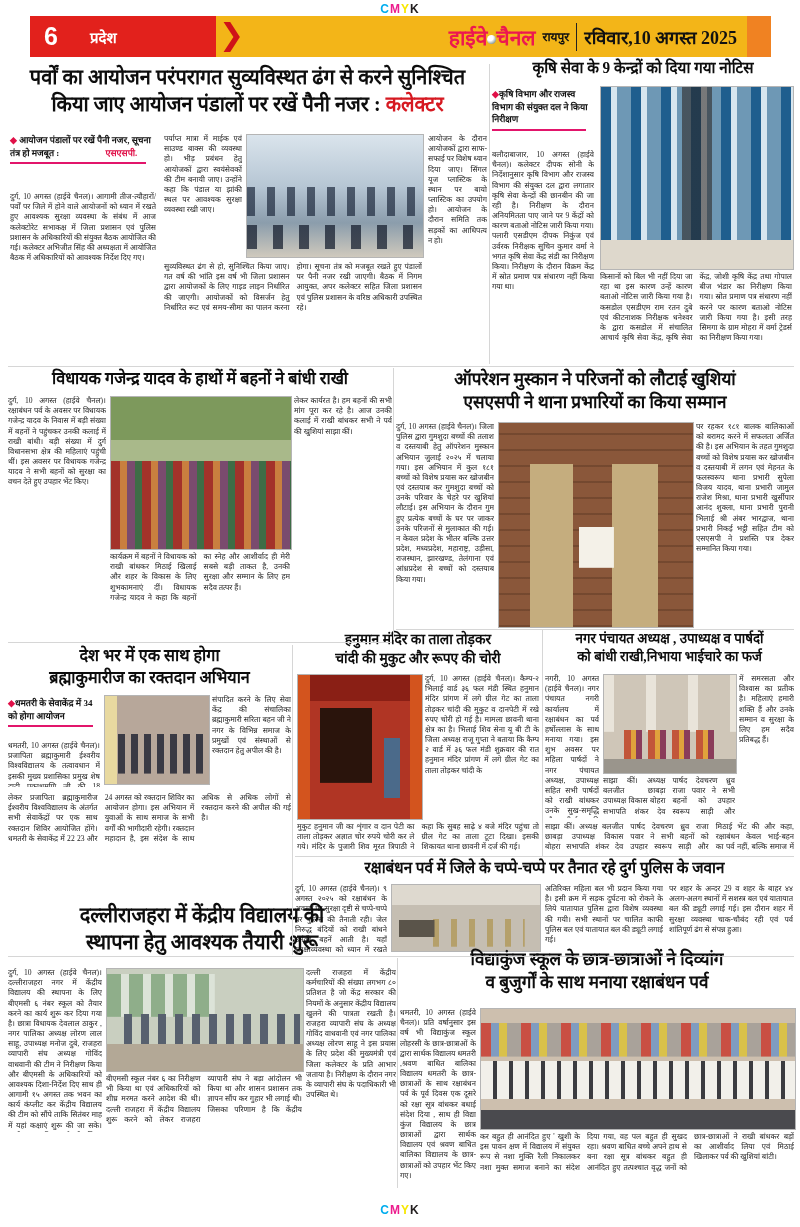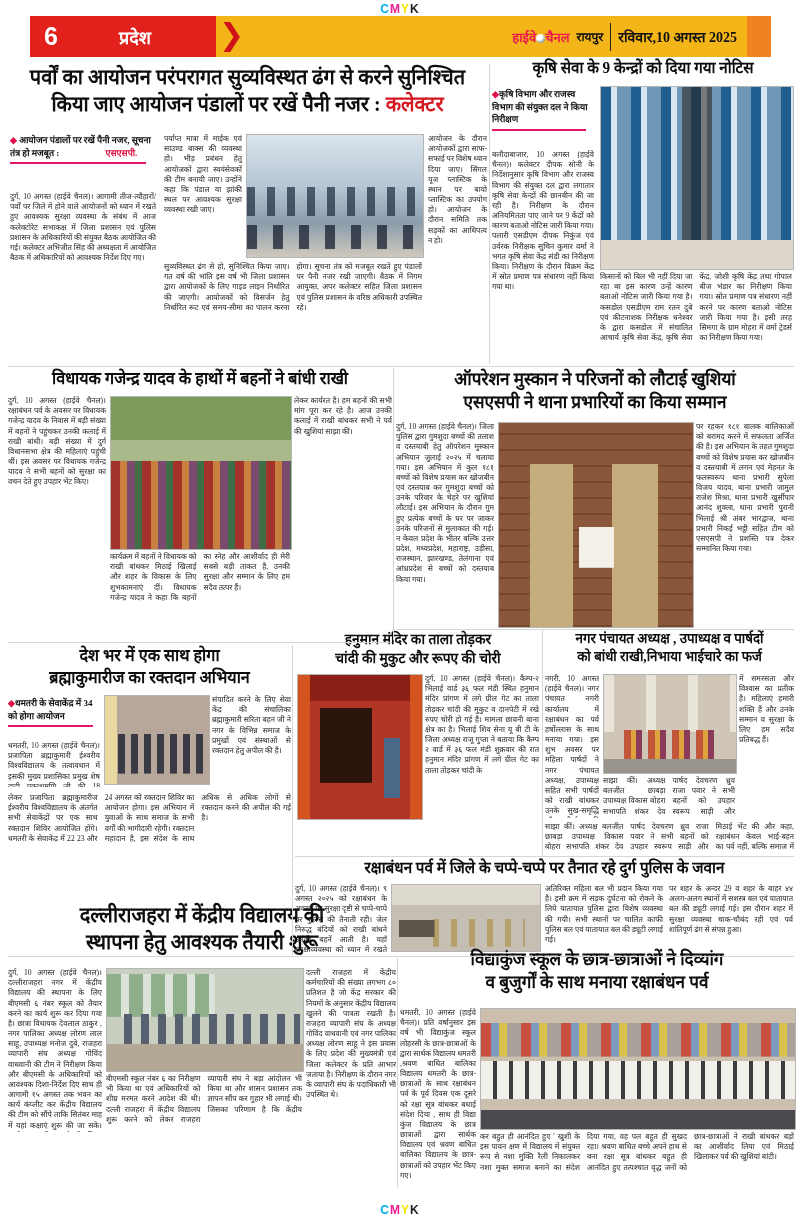--- a/index.html
+++ b/index.html
@@ -4,29 +4,29 @@
 <style>
   html,body{margin:0;padding:0;background:#ffffff;}
   #paper{position:relative;width:800px;height:1227px;background:#fff;overflow:hidden;
          font-family:"Liberation Serif",serif;color:#111;}
   .abs{position:absolute;}
   .cmyk{font-family:"Liberation Sans",sans-serif;font-weight:bold;font-size:12px;letter-spacing:1px;text-align:center;width:100%;}
   .cmyk .c{color:#00adee}.cmyk .m{color:#ec1c8d}.cmyk .y{color:#f7e700}.cmyk .k{color:#231f20}
   .banner{left:30px;top:16px;width:741px;height:41px;background:#f3b518;}
   .banner-red{position:absolute;left:0;top:0;width:186px;height:41px;background:#e2211c;display:flex;align-items:center;}
   .pagenum{color:#fff;font-size:25px;font-weight:bold;padding-left:14px;font-family:"Liberation Sans",sans-serif;}
-  .section{color:#fff;font-size:18px;font-weight:bold;margin-left:61px;}
+  .section{color:#fff;font-size:15px;font-weight:bold;margin-left:32px;}
   .arrow{position:absolute;left:189px;top:1px;color:#cf1318;font-size:30px;font-weight:bold;font-family:"DejaVu Sans",sans-serif;}
   .mastgrp{position:absolute;right:34px;top:0;height:41px;display:flex;align-items:center;gap:7px;}
-  .mast{color:#ed1850;font-size:13px;font-weight:bold;}
+  .mast{color:#ed1850;font-size:21px;font-weight:bold;}
   .ball{display:inline-block;width:9px;height:9px;border-radius:50%;
         background:radial-gradient(circle at 35% 30%,#fff 0 35%,#9aa 70%,#667 100%);vertical-align:middle;}
   .city{color:#111;font-size:12px;font-weight:bold;}
   .vbar{width:1px;height:28px;background:#222;}
-  .date{color:#111;font-size:14px;font-weight:bold;text-align:center;}
+  .date{color:#111;font-size:18px;font-weight:bold;text-align:center;}
   .banner-orange{position:absolute;right:0;top:0;width:24px;height:41px;background:#f08222;}
   .hl{font-weight:bold;color:#0d0d0d;text-align:center;line-height:1.3;transform:scaleX(.95);transform-origin:center;}
   .hl div{white-space:nowrap;overflow:hidden;}
   .red{color:#d61921;}
   .bt{font-size:7.6px;line-height:1.34;text-align:justify;color:#1b1b1b;overflow:hidden;}
   .c2{column-count:2;column-gap:7px;}
   .c3{column-count:3;column-gap:7px;}
   .sub{font-size:9px;font-weight:bold;line-height:1.4;color:#101010;}
   .sub .bullet{color:#e01048;}
   .sub .acc{color:#e01048;padding-left:44px;}
@@ -172,20 +172,21 @@
     <div class="abs bt c3" style="left:0;top:148px;width:283px;height:160px">लेकर प्रजापिता ब्रह्माकुमारीज ईश्वरीय विश्वविद्यालय के अंतर्गत सभी सेवाकेंद्रों पर एक साथ रक्तदान शिविर आयोजित होंगे। धमतरी के सेवाकेंद्र में 22 23 और 24 अगस्त को रक्तदान शिविर का आयोजन होगा। इस अभियान में युवाओं के साथ समाज के सभी वर्गों की भागीदारी रहेगी। रक्तदान महादान है, इस संदेश के साथ अधिक से अधिक लोगों से रक्तदान करने की अपील की गई है।</div>
   </section>
 
   <section class="abs" style="left:295px;top:630px;width:246px;height:226px">
     <div class="hl" style="font-size:14.5px">
       <div>हनुमान मंदिर का ताला तोड़कर</div>
       <div>चांदी  की मुकुट और रूपए की चोरी</div>
     </div>
     <div class="abs photo ph-f" style="left:2px;top:44px;width:124px;height:144px"></div>
     <div class="abs bt" style="left:130px;top:44px;width:114px;height:144px">दुर्ग, 10 अगस्त (हाईवे चैनल)। कैम्प-२ भिलाई वार्ड ३६ फल मंडी स्थित हनुमान मंदिर प्रांगण में लगे ग्रील गेट का ताला तोड़कर चांदी की मुकुट व दानपेटी में रखे रुपए चोरी हो गई है। मामला छावनी थाना क्षेत्र का है। भिलाई शिव सेना यू बी टी के जिला अध्यक्ष राजू गुप्ता ने बताया कि कैम्प २ वार्ड में ३६ फल मंडी शुक्रवार की रात हनुमान मंदिर प्रांगण में लगे ग्रील गेट का ताला तोड़कर चांदी के</div>
+    <div class="abs bt c2" style="left:2px;top:192px;width:242px;height:32px">मुकुट हनुमान जी का शृंगार व दान पेटी का ताला तोड़कर अज्ञात चोर रुपये चोरी कर ले गये। मंदिर के पुजारी शिव मूरत त्रिपाठी ने कहा कि सुबह साढ़े ४ बजे मंदिर पहुंचा तो ग्रील गेट का ताला टूटा दिखा। इसकी शिकायत थाना छावनी में दर्ज की गई।</div>
   </section>
 
   <section class="abs" style="left:545px;top:630px;width:249px;height:226px">
     <div class="hl" style="font-size:14px">
       <div>नगर पंचायत अध्यक्ष , उपाध्यक्ष व पार्षदों</div>
       <div>को बांधी राखी,निभाया भाईचारे का फर्ज</div>
     </div>
     <div class="abs bt" style="left:0;top:44px;width:54px;height:144px">नगरी, 10 अगस्त (हाईवे चैनल)। नगर पंचायत नगरी कार्यालय में रक्षाबंधन का पर्व हर्षोल्लास के साथ मनाया गया। इस शुभ अवसर पर महिला पार्षदों ने नगर पंचायत अध्यक्ष, उपाध्यक्ष सहित सभी पार्षदों को राखी बांधकर उनके सुख-समृद्धि और दीर्घायु की कामना की।</div>
     <div class="abs photo ph-g" style="left:58px;top:44px;width:132px;height:98px"></div>
     <div class="abs bt" style="left:194px;top:44px;width:55px;height:144px">में समरसता और विश्वास का प्रतीक है। महिलाएं हमारी शक्ति हैं और उनके सम्मान व सुरक्षा के लिए हम सदैव प्रतिबद्ध हैं।</div>

